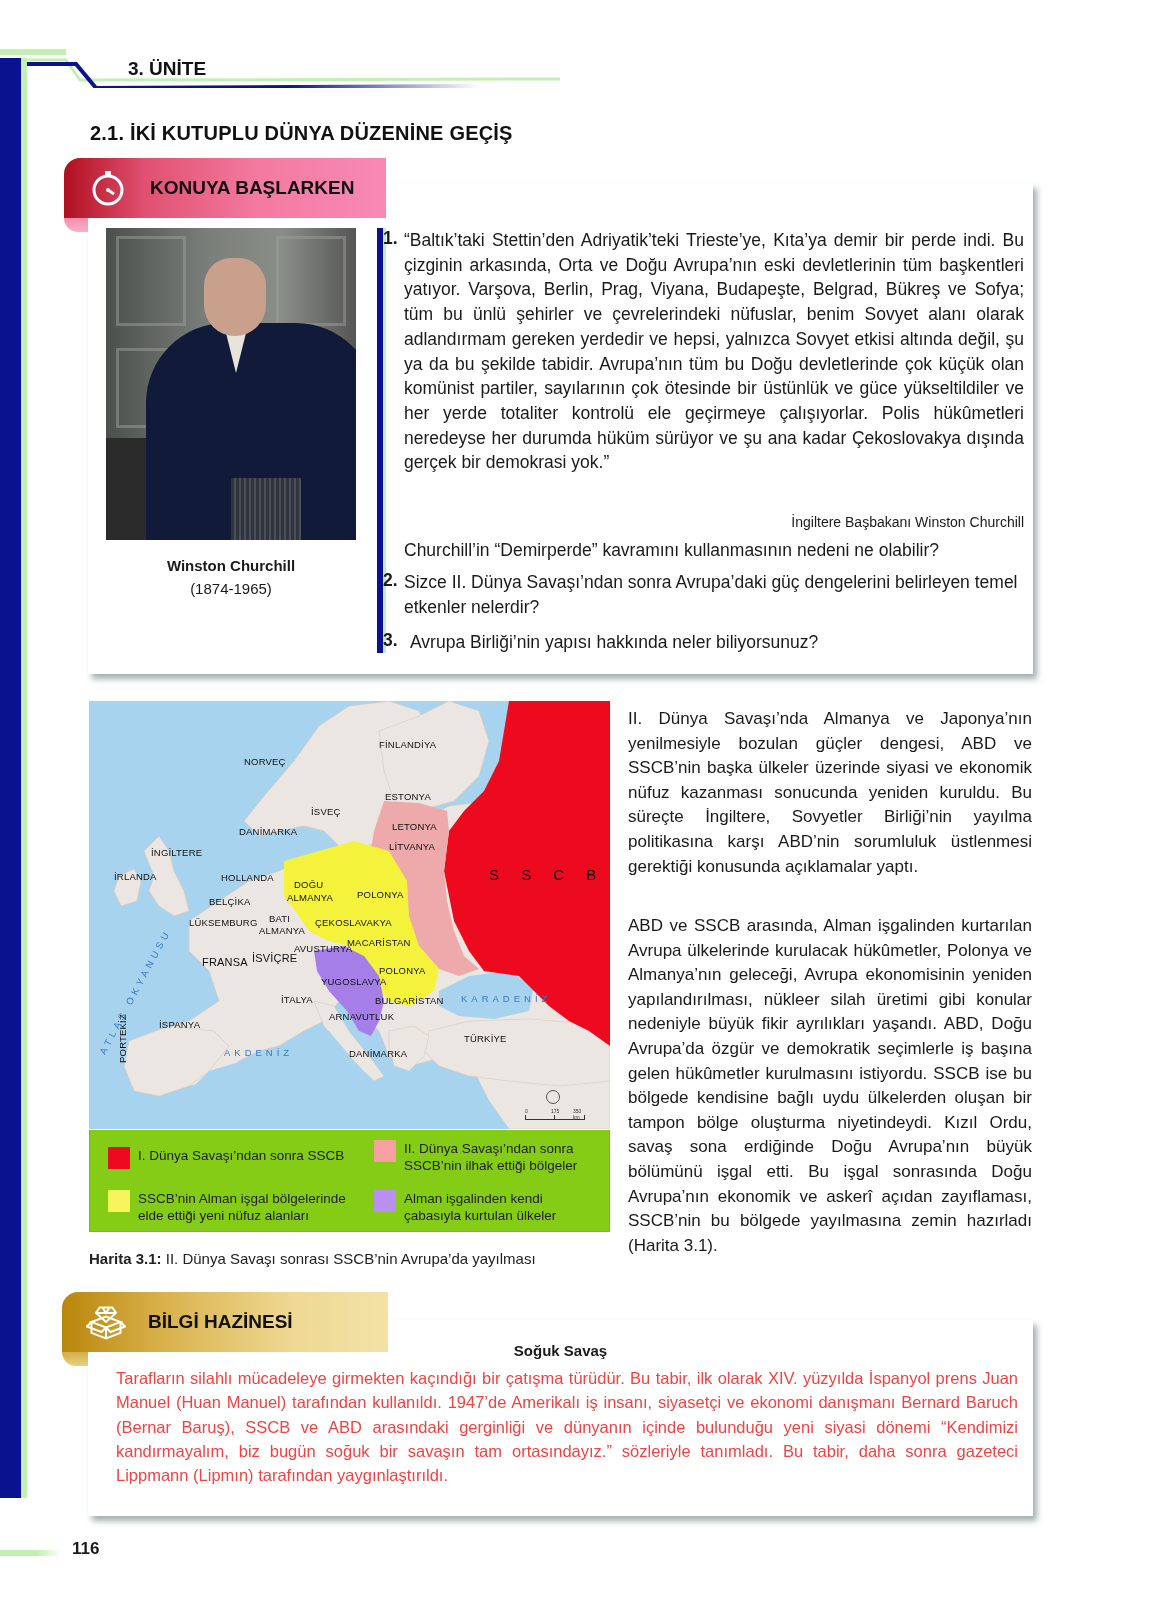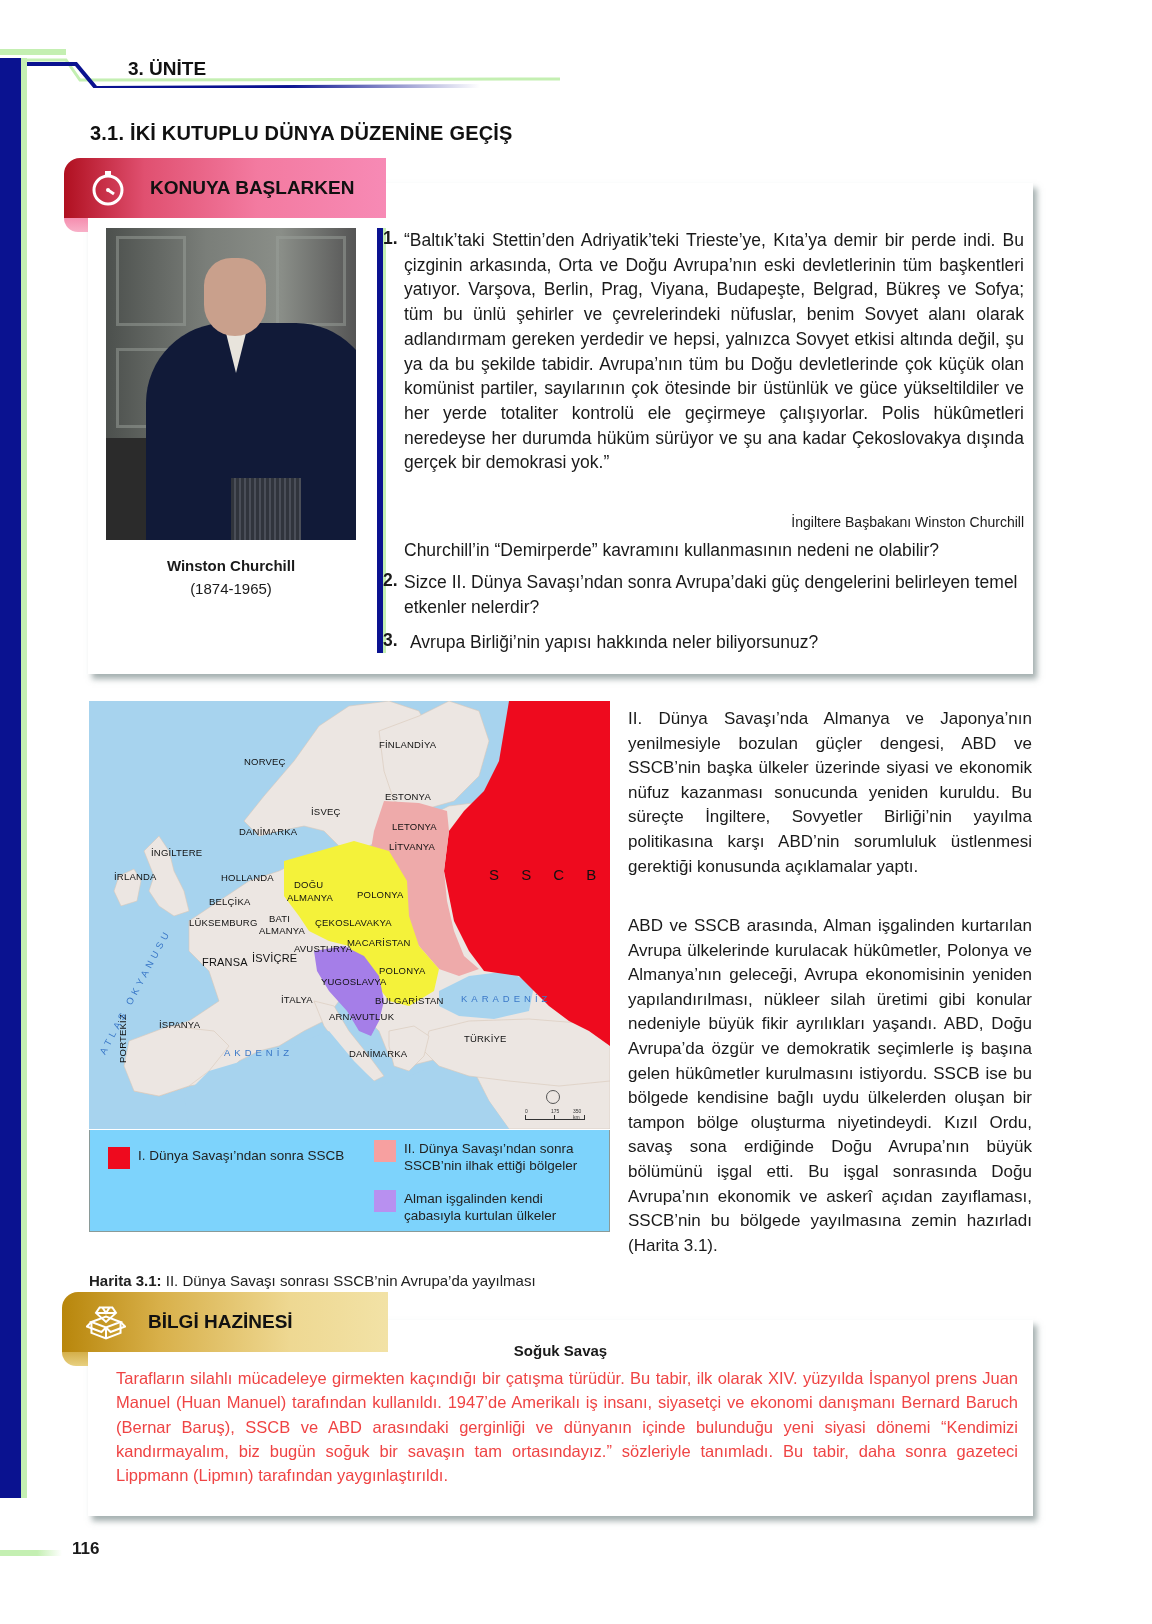--- a/index.html
+++ b/index.html
@@ -57,25 +57,25 @@
   .map svg { position: absolute; left: 0; top: 0; }
   .map-label { position: absolute; font-size: 9.5px; color: #111; white-space: nowrap; letter-spacing: 0.2px; }
   .sea-label { position: absolute; font-size: 9.5px; color: #3a78c8; letter-spacing: 4px; white-space: nowrap; }
   .sscb-label { position: absolute; font-size: 15px; letter-spacing: 9px; color: #111; }
   .scale { position: absolute; left: 525px; top: 1108px; width: 62px; height: 14px; }
   .scale .bar { position: absolute; left: 0; bottom: 2px; width: 60px; height: 1px; background: #333; }
   .scale .tick { position: absolute; bottom: 2px; width: 1px; height: 5px; background: #333; }
   .scale .lbl { position: absolute; top: 0; font-size: 5px; color: #333; }
   .compass { position: absolute; left: 546px; top: 1090px; width: 14px; height: 14px; border-radius: 50%; border: 1.5px solid #555; }
 
-  .legend { position: absolute; left: 89px; top: 1130px; width: 521px; height: 102px; border: 1.5px solid #8a9a98; border-top: none; background: #7dd3fc; }
+  .legend { position: absolute; left: 89px; top: 1130px; width: 521px; height: 102px; border: 1.5px solid #8a9a98; border-top: none; background: #84cc16; }
   .legend-item { position: absolute; display: flex; align-items: flex-start; font-size: 13.5px; line-height: 17px; color: #222; }
   .swatch { width: 22px; height: 22px; margin-right: 8px; flex: none; }
 
-  .map-caption { position: absolute; left: 89px; top: 1250px; font-size: 15px; color: #222; margin-top: 22px; }
+  .map-caption { position: absolute; left: 89px; top: 1250px; font-size: 15px; color: #222; }
   .map-caption b { font-weight: bold; }
 
   .body-text { position: absolute; left: 628px; width: 404px; font-size: 17px; line-height: 24.6px; text-align: justify; color: #1a1a1a; }
   .p1 { top: 707px; }
   .p2 { top: 914px; }
 
   .info-title { position: absolute; left: 88px; top: 1342px; width: 945px; text-align: center; font-weight: bold; font-size: 15px; }
   .info-text { position: absolute; left: 116px; top: 1366px; width: 902px; font-size: 16.5px; line-height: 24.3px; text-align: justify; color: #ef4444; }
 
   .page-no { position: absolute; left: 72px; top: 1539px; font-weight: bold; font-size: 17px; }
@@ -93,21 +93,21 @@
       <stop offset="1" stop-color="#0a1290" stop-opacity="0"></stop>
     </linearGradient>
   </defs>
   <polyline points="0,12 66,12 80,32 560,31" fill="none" stroke="#c4efb2" stroke-width="3"></polyline>
   <polyline points="0,16 76,16 96,40 480,38" fill="none" stroke="url(#hdrgrad)" stroke-width="4"></polyline>
 </svg>
 <div class="left-bar"></div>
 <div class="left-green"></div>
 
 <div class="unit-label">3. ÜNİTE</div>
-<div class="section-title">3.1.  İKİ KUTUPLU DÜNYA DÜZENİNE GEÇİŞ</div>
+<div class="section-title">2.1.  İKİ KUTUPLU DÜNYA DÜZENİNE GEÇİŞ</div>
 
 <div class="box box-intro"></div>
 <div class="ribbon-pink-tail"></div>
 <div class="ribbon ribbon-pink">
   <span class="rib-icon">
     <svg width="36" height="38" viewBox="0 0 36 38">
       <circle cx="18" cy="21" r="14" fill="none" stroke="#fff" stroke-width="3"></circle>
       <rect x="15" y="2" width="6" height="4" fill="#fff"></rect>
       <line x1="18" y1="6" x2="18" y2="7" stroke="#fff" stroke-width="3"></line>
       <line x1="18" y1="21" x2="24" y2="25" stroke="#fff" stroke-width="3"></line>
@@ -232,20 +232,24 @@
 
 <div class="legend">
   <div class="legend-item" style="left:18px;top:17px;width:240px;">
     <span class="swatch" style="background:#ee0a1e;"></span>
     <span>I. Dünya Savaşı’ndan sonra SSCB</span>
   </div>
   <div class="legend-item" style="left:284px;top:10px;width:230px;">
     <span class="swatch" style="background:#f7a0a0;"></span>
     <span>II. Dünya Savaşı’ndan sonra SSCB’nin ilhak ettiği bölgeler</span>
   </div>
+  <div class="legend-item" style="left:18px;top:60px;width:250px;">
+    <span class="swatch" style="background:#f7f55c;"></span>
+    <span>SSCB’nin Alman işgal bölgelerinde elde ettiği yeni nüfuz alanları</span>
+  </div>
   <div class="legend-item" style="left:284px;top:60px;width:220px;">
     <span class="swatch" style="background:#b890f0;"></span>
     <span>Alman işgalinden kendi çabasıyla kurtulan ülkeler</span>
   </div>
 </div>
 
 <div class="map-caption">
   <b>Harita 3.1:</b><span> II. Dünya Savaşı  sonrası SSCB’nin Avrupa’da yayılması</span>
 </div>
 

